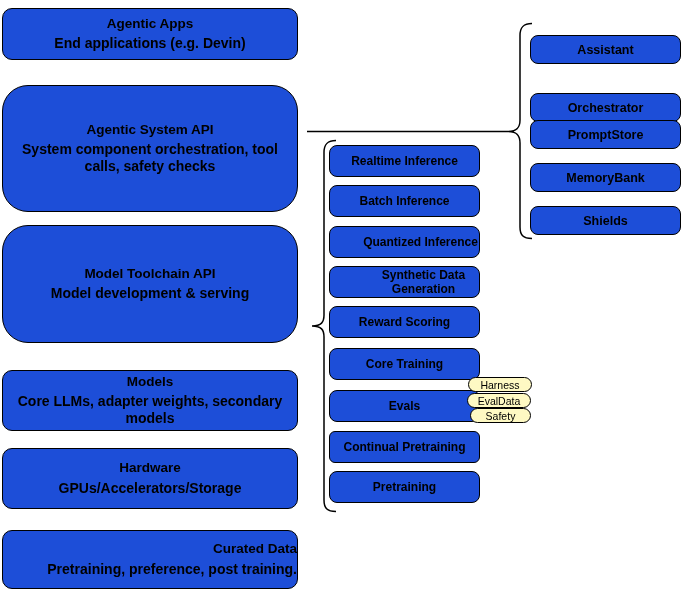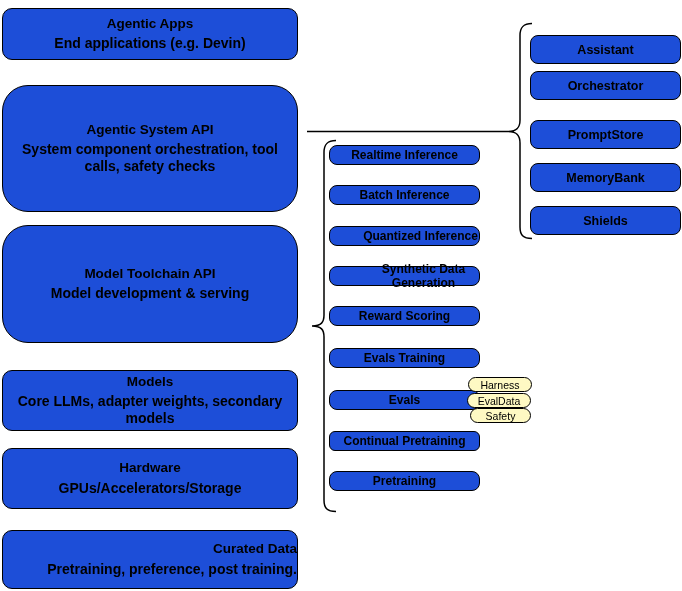--- a/index.html
+++ b/index.html
@@ -10,21 +10,21 @@
   .overlay{position:absolute;left:0;top:0;width:682px;height:591px;pointer-events:none;}
   .node{
     position:absolute;box-sizing:border-box;background:#1d4ed8;border:1.5px solid #000;
     display:flex;flex-direction:column;align-items:center;justify-content:center;
     text-align:center;
     font-weight:bold;
   }
   .lbox{left:2px;width:296px;}
   .lbox .title{font-size:13.5px;line-height:1.15;}
   .lbox .sub{font-size:14px;line-height:1.2;margin-top:4px;}
-  .mbox{left:329px;width:151px;height:20px;border-radius:8px;font-size:12px;text-align:center;}
+  .mbox{left:329px;width:151px;height:32px;border-radius:8px;font-size:12px;text-align:center;}
   .rbox{left:530px;width:151px;height:29px;border-radius:8px;font-size:12.5px;}
   .pill{
     position:absolute;box-sizing:border-box;background:#fef9c3;border:1.3px solid #000;
     border-radius:999px;height:15px;display:flex;align-items:center;justify-content:center;
     font-size:10.5px;z-index:3;padding:0 2px;
   }
   .r10{border-radius:10px;}
   .r26{border-radius:26px;}
 </style>
 </head>
@@ -61,28 +61,28 @@
   <div class="node lbox r10" style="top:530px;height:59px;align-items:flex-end;">
     <div class="title">Curated Data</div>
     <div class="sub">Pretraining, preference, post training.</div>
   </div>
 
   <div class="node mbox" style="top:145px;">Realtime Inference</div>
   <div class="node mbox" style="top:185px;">Batch Inference</div>
   <div class="node mbox" style="top:226px;padding-left:32px;">Quantized Inference</div>
   <div class="node mbox" style="top:266px;padding-left:38px;">Synthetic Data Generation</div>
   <div class="node mbox" style="top:306px;">Reward Scoring</div>
-  <div class="node mbox" style="top:348px;">Evals Training</div>
+  <div class="node mbox" style="top:348px;">Core Training</div>
   <div class="node mbox" style="top:390px;">Evals</div>
   <div class="node mbox" style="top:431px;border-radius:6px;">Continual Pretraining</div>
   <div class="node mbox" style="top:471px;">Pretraining</div>
 
   <div class="pill" style="left:468px;top:377px;width:64px;">Harness</div>
   <div class="pill" style="left:467px;top:393px;width:64px;">EvalData</div>
   <div class="pill" style="left:470px;top:408px;width:61px;">Safety</div>
 
   <div class="node rbox" style="top:35px;">Assistant</div>
-  <div class="node rbox" style="top:71px;text-align:center;">Orchestrator</div>
+  <div class="node rbox" style="top:93px;text-align:center;">Orchestrator</div>
   <div class="node rbox" style="top:120px;">PromptStore</div>
   <div class="node rbox" style="top:163px;">MemoryBank</div>
   <div class="node rbox" style="top:206px;">Shields</div>
 
 </div>
 
 </body></html>

